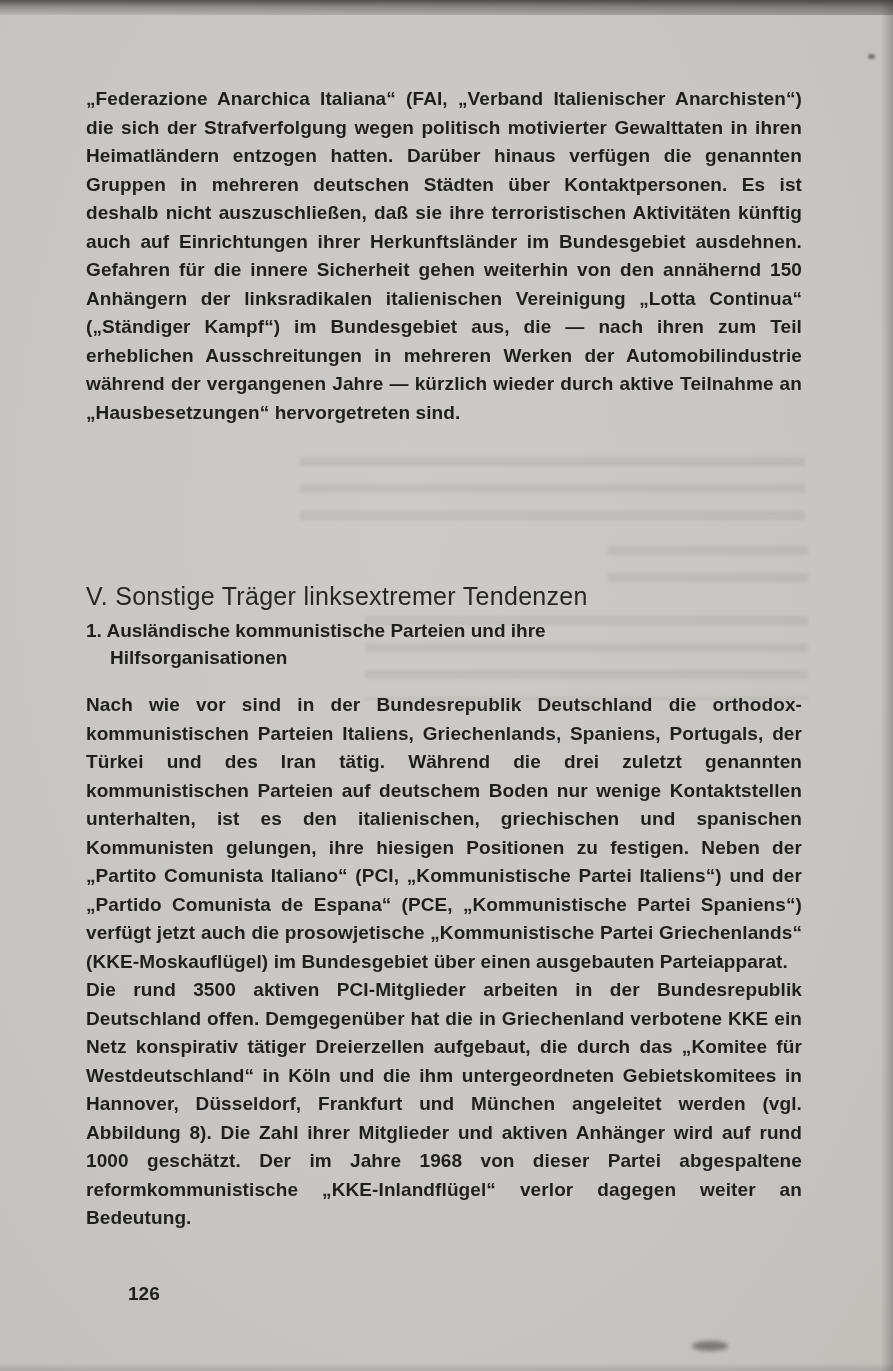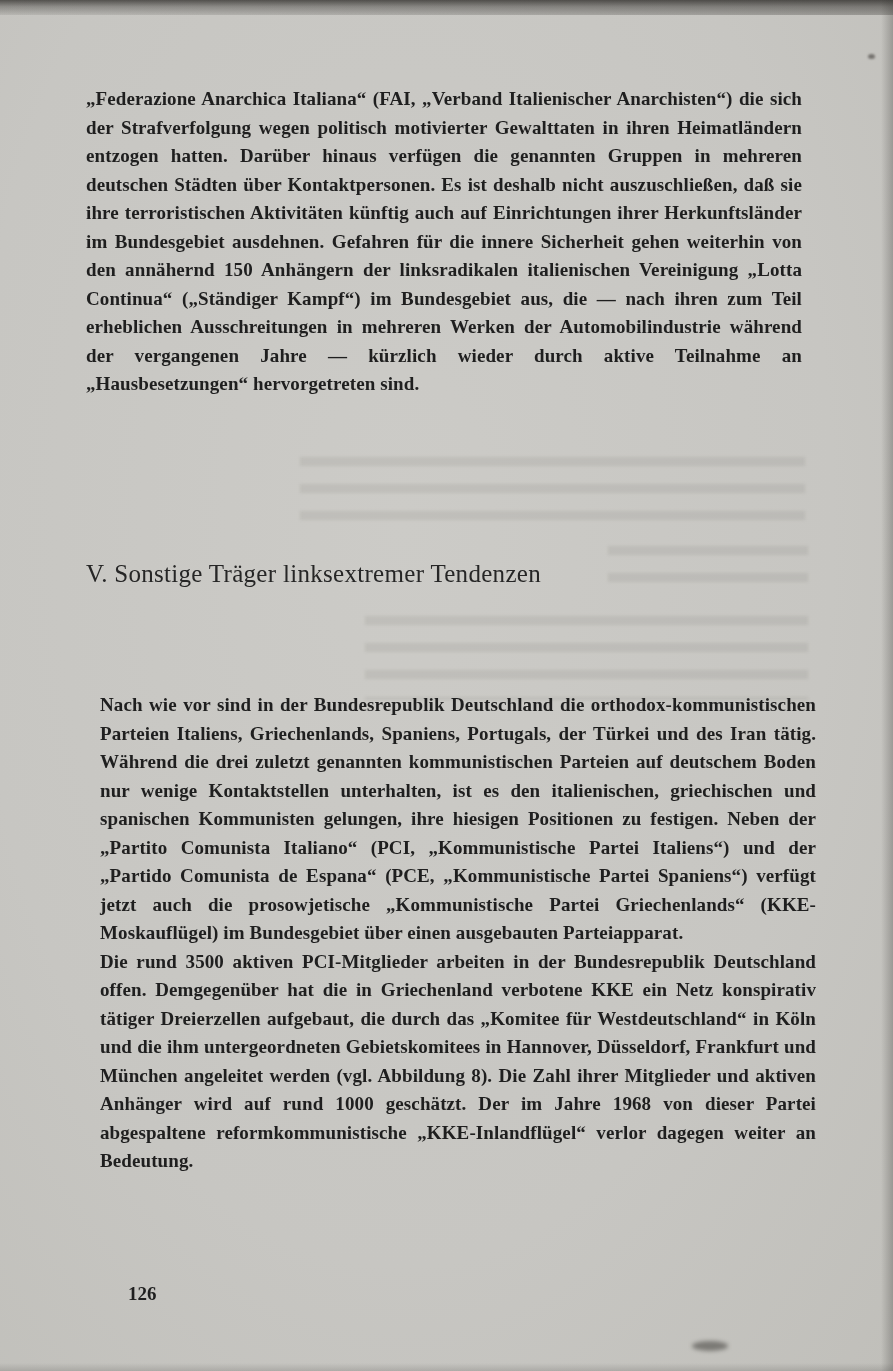--- a/index.html
+++ b/index.html
@@ -8,21 +8,21 @@
       padding: 0;
       background: #a9a8a4;
     }
     .page {
       position: relative;
       width: 893px;
       height: 1371px;
       overflow: hidden;
       background:
         radial-gradient(ellipse at 45% 38%, #cccbc7 0%, #c7c6c2 62%, #c0bfba 100%);
-      font-family: Liberation Serif, serif;
+      font-family: Liberation Sans, sans-serif;
       color: #1f1f1f;
     }
 
     
     .scan-edge-top {
       position: absolute; top: 0; left: 0; width: 100%; height: 15px;
       background:
         linear-gradient(90deg, rgba(62,60,56,0.10) 0%, rgba(52,50,47,0.30) 100%),
         linear-gradient(180deg, rgba(58,56,53,0.80) 0%, rgba(58,56,53,0.32) 45%, rgba(58,56,53,0) 100%);
     }
@@ -62,39 +62,39 @@
       margin: 0;
       font-size: 19px;
       line-height: 28.5px;
       font-weight: bold;
       text-align: justify;
       letter-spacing: 0.1px;
       hyphens: auto;
       -webkit-hyphens: auto;
     }
     .section-heading {
-      position: absolute; left: 86px; top: 558px; width: 760px;
+      position: absolute; left: 86px; top: 580px; width: 760px;
       margin: 0;
       font-size: 25px;
       line-height: 32px;
       font-weight: 400;
       letter-spacing: 0.3px;
       color: #262626;
     }
     .subsection-heading {
       position: absolute; left: 86px; top: 617px; width: 716px;
       margin: 0;
       font-size: 19px;
       line-height: 27px;
       font-weight: bold;
     }
     .sub-line { display: block; }
     .sub-line-2 { margin-left: 24px; }
     .main-body {
-      position: absolute; left: 86px; top: 691px; width: 716px; margin-left: 14px;
+      position: absolute; left: 86px; top: 691px; width: 716px;
     }
     .page-number {
       position: absolute; left: 86px; top: 1283px;
       font-size: 19px;
       font-weight: bold;
       margin-left: 42px;
     }
   </style>
 </head>
 <body>
@@ -107,20 +107,24 @@
   <div class="speck-1"></div>
   <div class="speck-2"></div>
   <div class="ghost ghost-1"></div>
   <div class="ghost ghost-2"></div>
   <div class="ghost ghost-3"></div>
 
   <p class="body-text para-continuation">„Federazione Anarchica Italiana“ (FAI, „Verband Italienischer Anarchisten“) die sich der Strafverfolgung wegen politisch motivierter Gewalttaten in ihren Heimatländern entzogen hatten. Darüber hinaus verfügen die genannten Gruppen in mehreren deutschen Städten über Kontaktpersonen. Es ist deshalb nicht auszuschließen, daß sie ihre terroristischen Aktivitäten künftig auch auf Einrichtungen ihrer Herkunftsländer im Bundesgebiet ausdehnen. Gefahren für die innere Sicherheit gehen weiterhin von den annähernd 150 Anhängern der linksradikalen italienischen Vereinigung „Lotta Continua“ („Ständiger Kampf“) im Bundesgebiet aus, die — nach ihren zum Teil erheblichen Ausschreitungen in mehreren Werken der Automobilindustrie während der vergangenen Jahre — kürzlich wieder durch aktive Teilnahme an „Hausbesetzungen“ hervorgetreten sind.</p>
 
   <h1 class="section-heading">V. Sonstige Träger linksextremer Tendenzen</h1>
 
+  <h2 class="subsection-heading">
+    <span class="sub-line">1. Ausländische kommunistische Parteien und ihre</span>
+    <span class="sub-line sub-line-2">Hilfsorganisationen</span>
+  </h2>
 
   <div class="main-body">
     <p class="body-text">Nach wie vor sind in der Bundesrepublik Deutschland die orthodox-kommunistischen Parteien Italiens, Griechenlands, Spaniens, Portugals, der Türkei und des Iran tätig. Während die drei zuletzt genannten kommunistischen Parteien auf deutschem Boden nur wenige Kontaktstellen unterhalten, ist es den italienischen, griechischen und spanischen Kommunisten gelungen, ihre hiesigen Positionen zu festigen. Neben der „Partito Comunista Italiano“ (PCI, „Kommunistische Partei Italiens“) und der „Partido Comunista de Espana“ (PCE, „Kommunistische Partei Spaniens“) verfügt jetzt auch die prosowjetische „Kommunistische Partei Griechenlands“ (KKE-Moskauflügel) im Bundesgebiet über einen ausgebauten Parteiapparat.</p>
     <p class="body-text">Die rund 3500 aktiven PCI-Mitglieder arbeiten in der Bundesrepublik Deutschland offen. Demgegenüber hat die in Griechenland verbotene KKE ein Netz konspirativ tätiger Dreierzellen aufgebaut, die durch das „Komitee für Westdeutschland“ in Köln und die ihm untergeordneten Gebietskomitees in Hannover, Düsseldorf, Frankfurt und München angeleitet werden (vgl. Abbildung 8). Die Zahl ihrer Mitglieder und aktiven Anhänger wird auf rund 1000 geschätzt. Der im Jahre 1968 von dieser Partei abgespaltene reformkommunistische „KKE-Inlandflügel“ verlor dagegen weiter an Bedeutung.</p>
   </div>
 
   <div class="page-number">126</div>
 
 </div>
 

